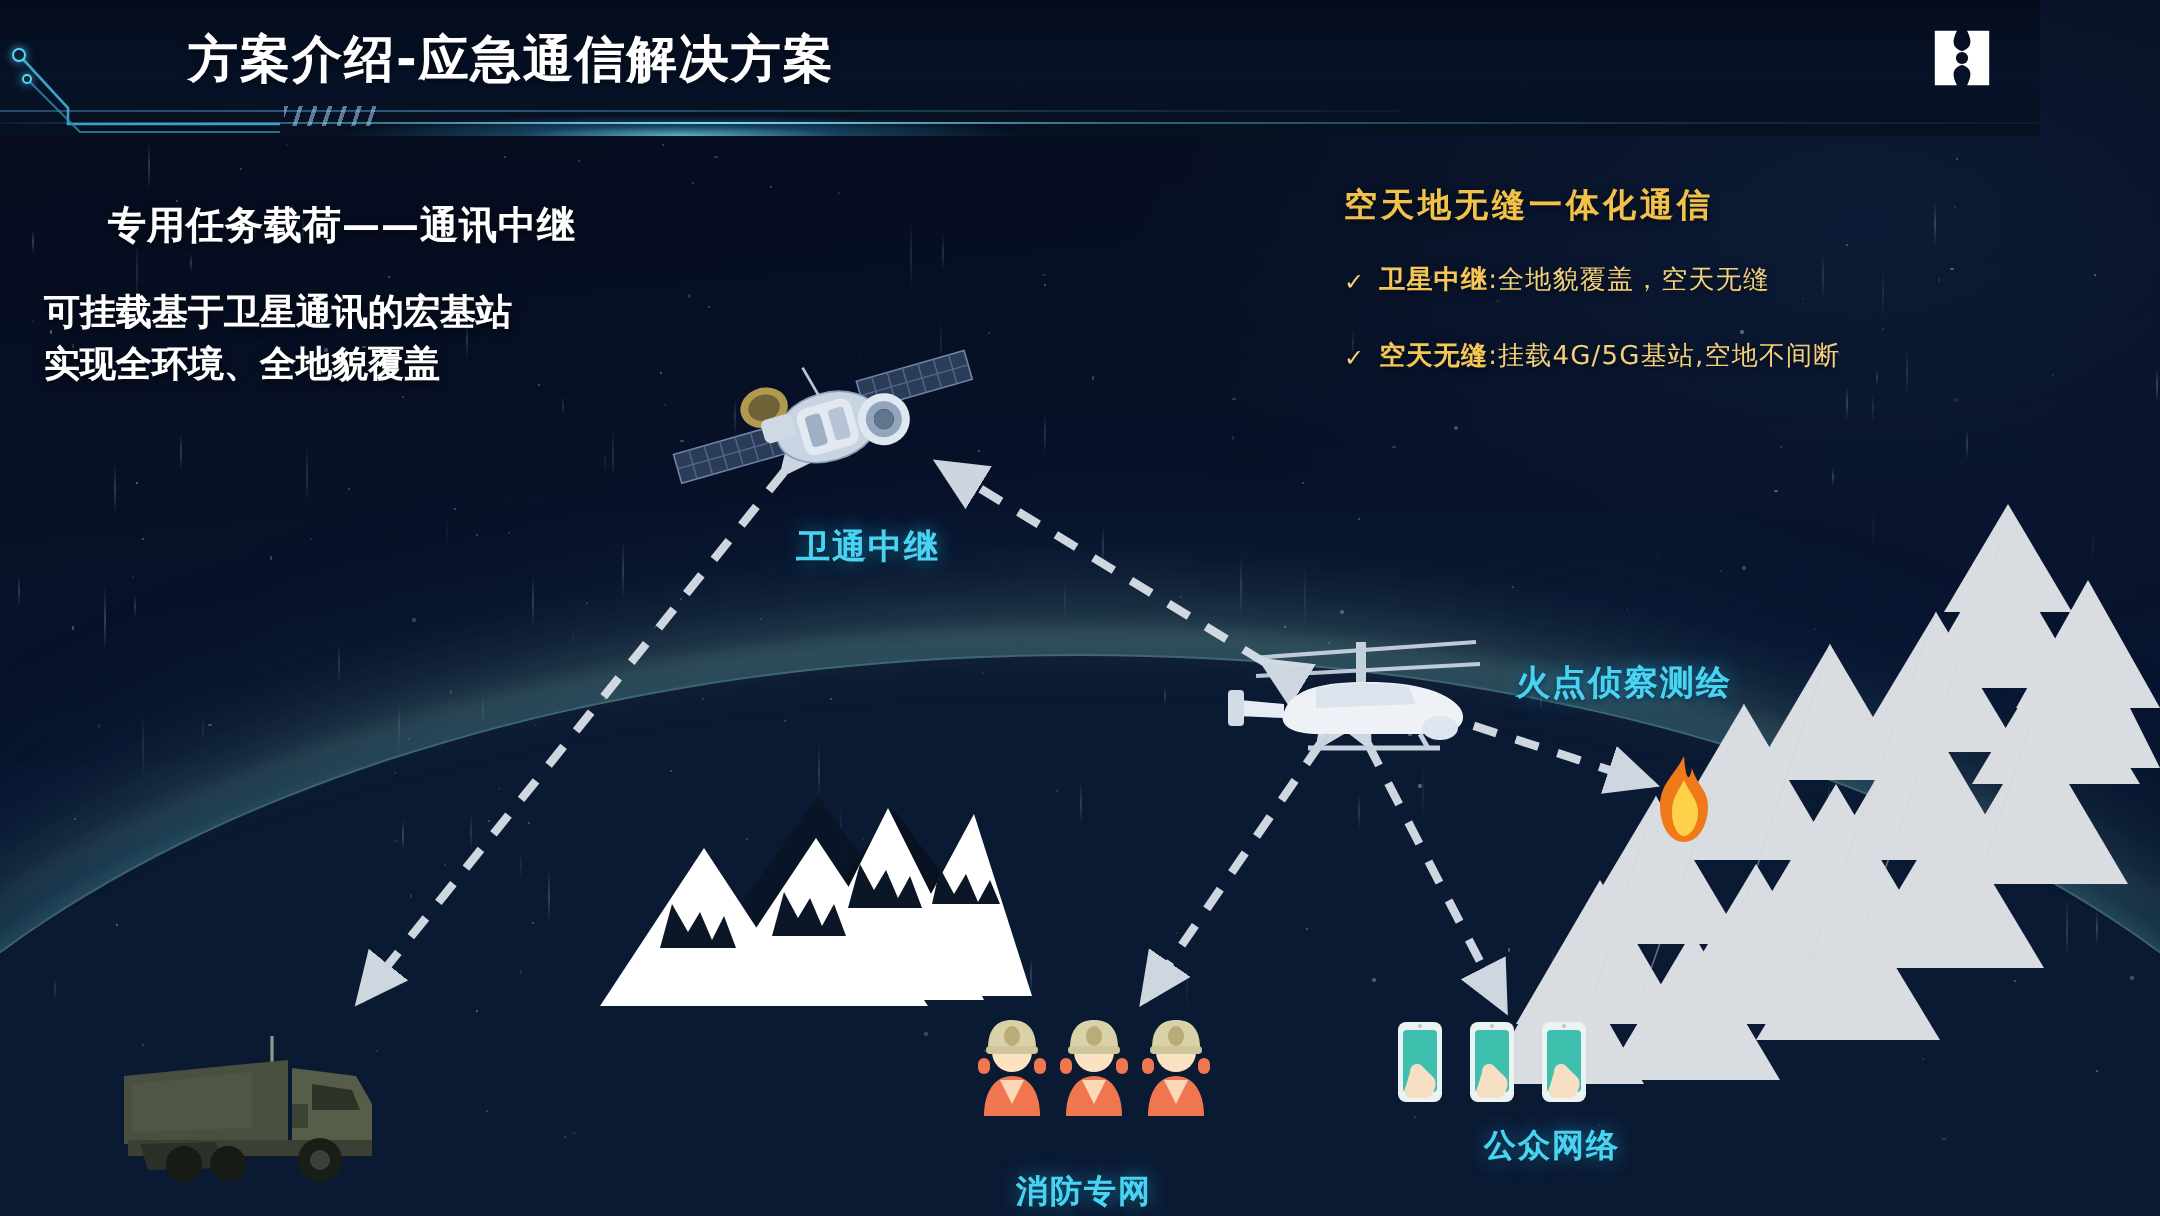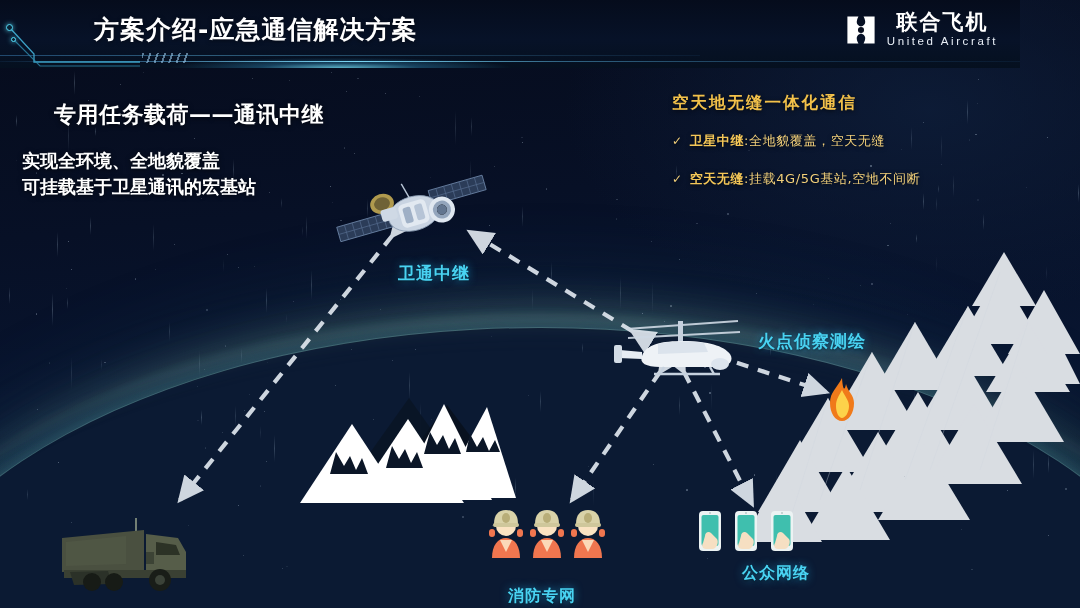--- a/index.html
+++ b/index.html
@@ -149,21 +149,21 @@
     font-family:"DejaVu Sans","Liberation Sans",sans-serif;
   }
   .logo-en {
     font-size:11.5px; color:#e8eef6; letter-spacing:2.6px; margin-top:3px;
     font-family:"Liberation Sans",sans-serif;
   }
 
   
   .left-text { position:absolute; left:22px; top:100px; width:330px; }
   .lt-head {
-    font-size:22px; font-weight:bold; color:#ffffff; letter-spacing:0.5px;
+    font-size:19px; font-weight:bold; color:#ffffff; letter-spacing:0.5px;
     margin-left:32px;
     font-family:"DejaVu Sans","Liberation Sans",sans-serif;
     text-shadow:0 1px 5px rgba(0,0,0,0.75);
   }
   .lt-body {
     margin-top:18px;
     font-size:18px; font-weight:bold; color:#ffffff; line-height:1.45;
     font-family:"DejaVu Sans","Liberation Sans",sans-serif;
     text-shadow:0 1px 5px rgba(0,0,0,0.75);
   }
@@ -663,22 +663,22 @@
   </svg>
 
   <div class="dlabel" id="label-satrelay">卫通中继</div>
   <div class="dlabel" id="label-firescout">火点侦察测绘</div>
   <div class="dlabel" id="label-firenet">消防专网</div>
   <div class="dlabel" id="label-pubnet">公众网络</div>
 
   <div class="left-text">
     <div class="lt-head">专用任务载荷——通讯中继</div>
     <div class="lt-body">
+      <div>可挂载基于卫星通讯的宏基站</div>
       <div>实现全环境、全地貌覆盖</div>
-      <div>可挂载基于卫星通讯的宏基站</div>
     </div>
   </div>
 
   <div class="right-text">
     <div class="rt-head">空天地无缝一体化通信</div>
 
     <div class="rt-item">
       <span class="rt-check">✓</span>
       <span><b>卫星中继</b><span>:</span><span>全地貌覆盖，空天无缝</span></span>
     </div>
@@ -704,20 +704,16 @@
       <div class="deco-dot" style="left:11px; top:19px; width:5px; height:5px;"></div>
     </div>
 
     <div class="slide-title">方案介绍-应急通信解决方案</div>
 
     <div class="logo-wrap">
       <svg class="logo-mark" viewBox="0 0 40 40">
         <path d="M4 4 L17 4 C14 10 14 14 20 16 C26 14 26 10 23 4 L36 4 L36 36 L23 36 C26 30 26 26 20 24 C14 26 14 30 17 36 L4 36 Z" fill="#ffffff"></path>
         <circle cx="20" cy="20" r="3.6" fill="#0a1020"></circle>
       </svg>
-      <div class="logo-text">
-        <span class="logo-cn">联合飞机</span>
-        <span class="logo-en">United Aircraft</span>
-      </div>
     </div>
   </div>
 
 </div>
 
 </body></html>

